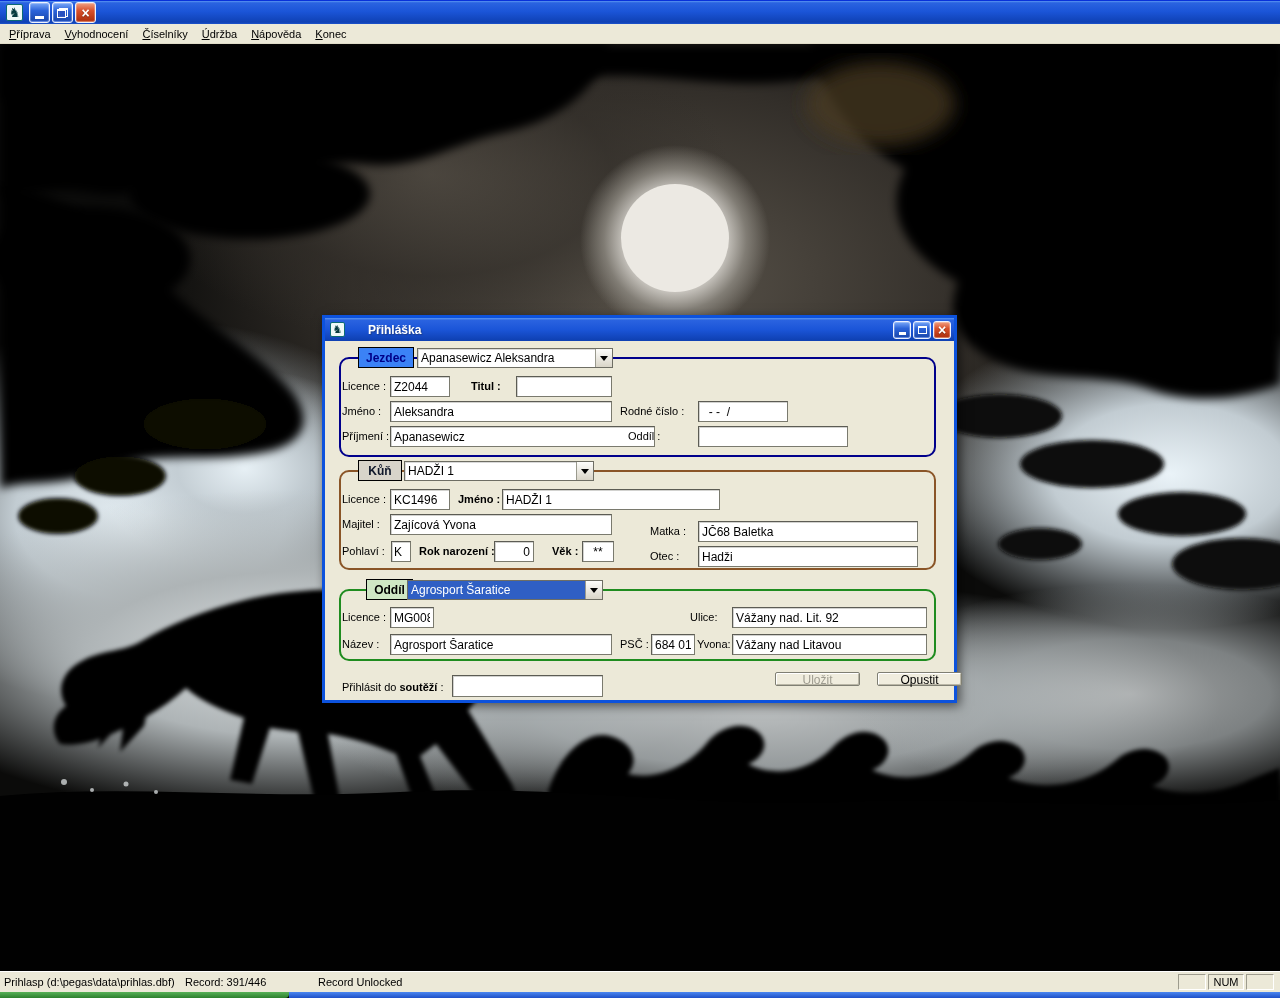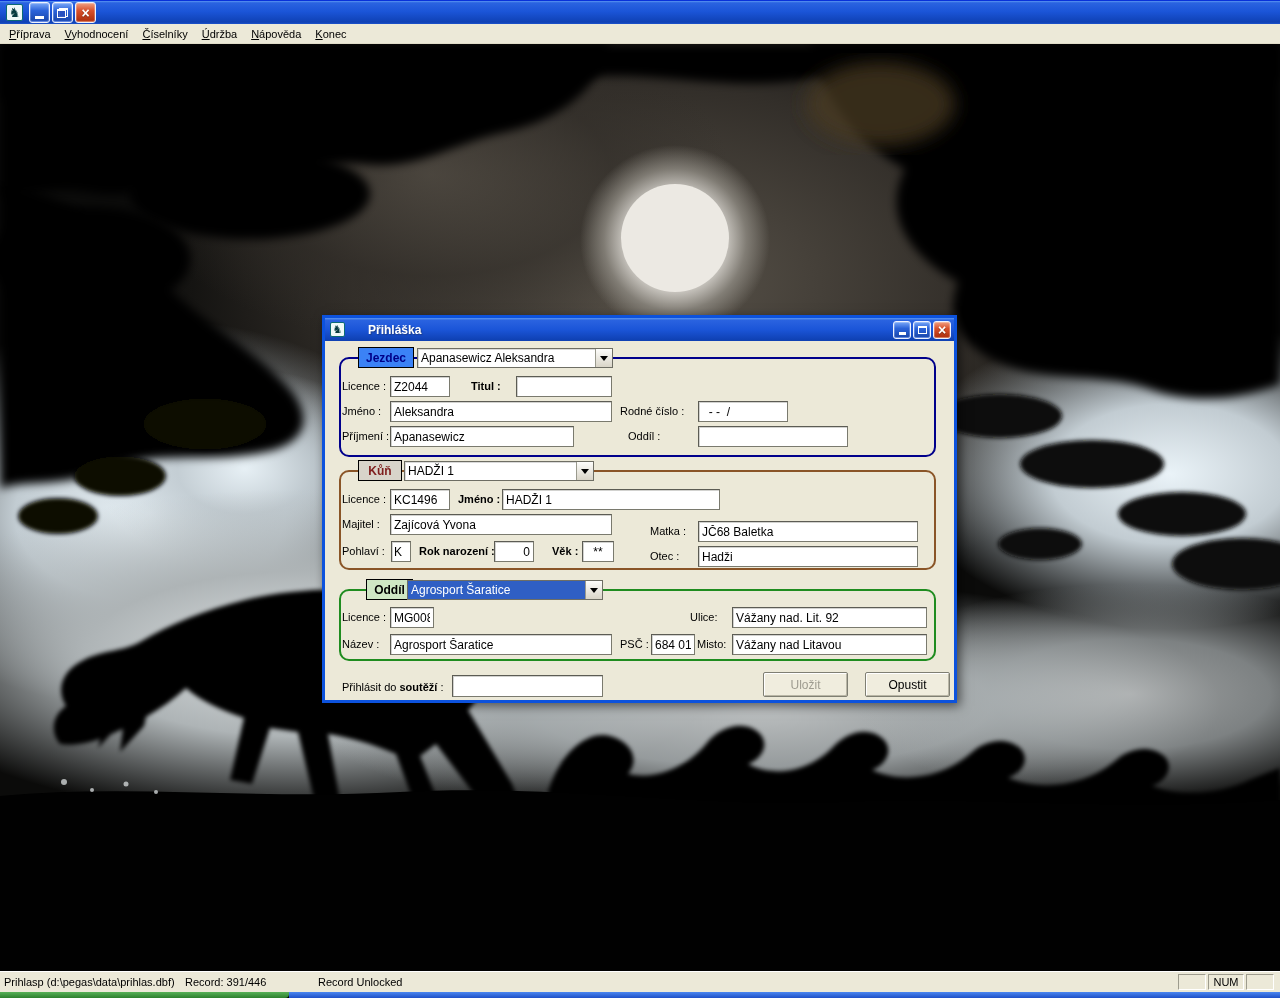--- a/index.html
+++ b/index.html
@@ -48,21 +48,21 @@
   .dlg-client { position:relative; height:359px; font-size:11px; }
 
   .grp { position:absolute; border:2px solid; border-radius:10px; }
   .grp-jezdec { left:14px; top:16px;  width:597px; height:100px; border-color:#00008b; }
   .grp-kun    { left:14px; top:129px; width:597px; height:100px; border-color:#8a5527; }
   .grp-oddil  { left:14px; top:248px; width:597px; height:72px;  border-color:#1f8c1f; }
 
   .chip { position:absolute; height:21px; border:1px solid #000; font-weight:bold;
     font-size:12px; display:flex; align-items:center; justify-content:center; cursor:default; }
   .chip-jezdec { left:33px; top:6px;   width:56px; background:#3b82f6; color:#000088; }
-  .chip-kun    { left:33px; top:119px; width:44px; background:#d8d4ca; color:#7f1d1d; }
+  .chip-kun    { left:33px; top:119px; width:44px; background:#d8d4ca; color:#0f172a; }
   .chip-oddil  { left:41px; top:238px; width:47px; background:#cfe7c4; color:#000; }
 
   .dd { position:absolute; height:20px; background:#fff; border:1px solid #6e6e64;
     box-shadow:inset 1px 1px 0 rgba(0,0,0,.15); display:flex; }
   .dd-val { flex:1; font-size:12px; padding:2px 3px; white-space:nowrap; overflow:hidden; }
   .dd-val.sel { background:#2f5fc4; color:#fff; }
   .dd-btn { width:17px; border-left:1px solid #9a9a8e;
     background:linear-gradient(#fdfdfb,#d9d5c8); display:flex; align-items:center; justify-content:center; }
   .dd-btn::after { content:""; width:0; height:0; border:4px solid transparent;
     border-top:5px solid #000; margin-top:5px; }
@@ -71,23 +71,23 @@
   .dd3 { left:82px; top:239px; width:196px; }
 
   .lb { position:absolute; white-space:nowrap; line-height:15px; color:#000; }
   .b  { font-weight:bold; }
   .fld { position:absolute; height:21px; background:#fff; border:1px solid #7a7a6e;
     border-top-color:#5c5c54; border-left-color:#5c5c54;
     box-shadow:inset 1px 1px 0 rgba(92,92,84,.28);
     font:12px "Liberation Sans",sans-serif; padding:0 3px; color:#000; }
   .fld.ra { text-align:right; } .fld.ca { text-align:center; }
 
-  .pbtn { position:absolute; height:25px; font:12px "Liberation Sans",sans-serif;
+  .pbtn { position:absolute; height:14px; font:12px "Liberation Sans",sans-serif;
     background:#f0edde; border:1px solid #7f7f73; border-radius:2px; color:#000;
-    box-shadow:inset 1px 1px 0 #fff, inset -1px -1px 0 #b9b6a6; }
+    box-shadow:inset 1px 1px 0 #fff, inset -1px -1px 0 #b9b6a6;margin-left:12px; }
   .pbtn:disabled { color:#9e9c90; }
 
   
   .statusbar { position:relative; height:21px; background:#ece9d8; border-top:1px solid #fff;
     font-size:11px; color:#000; }
   .sb-txt { position:absolute; top:4px; white-space:nowrap; }
   .sb-box { position:absolute; top:2px; height:16px; border:1px solid;
     border-color:#9d9b8d #fff #fff #9d9b8d; font-size:11px; text-align:center; line-height:14px; }
   .taskbar { height:6px; display:flex; }
   .tk-start { width:289px; background:linear-gradient(#57b157,#2d7f2d); border-radius:0 0 4px 0; }
@@ -230,21 +230,21 @@
       </div>
       <span class="lb" style="left:17px;top:38px">Licence :</span>
       <input class="fld" style="left: 65px; top: 35px; width: 60px;" value="Z2044">
       <span class="lb b" style="left:146px;top:38px;width:40px;text-align:left">Titul :</span>
       <input class="fld" style="left: 191px; top: 35px; width: 96px;" value="">
       <span class="lb" style="left:17px;top:63px">Jméno :</span>
       <input class="fld" style="left: 65px; top: 60px; width: 222px;" value="Aleksandra">
       <span class="lb" style="left:295px;top:63px">Rodné číslo :</span>
       <input class="fld" style="left: 373px; top: 60px; width: 90px;" value="  - -  /">
       <span class="lb" style="left:17px;top:88px">Příjmení :</span>
-      <input class="fld" style="left: 65px; top: 85px; width: 184px;" value="Apanasewicz">
+      <input class="fld" style="left: 65px; top: 85px; width: 265px;" value="Apanasewicz">
       <span class="lb" style="left:303px;top:88px">Oddíl :</span>
       <input class="fld" style="left: 373px; top: 85px; width: 150px;" value="">
 
       <span class="chip chip-kun">Kůň</span>
       <div class="dd dd2">
         <span class="dd-val">HADŽI 1</span>
         <span class="dd-btn"></span>
       </div>
       <span class="lb" style="left:17px;top:151px">Licence :</span>
       <input class="fld" style="left: 65px; top: 148px; width: 60px;" value="KC1496">
@@ -269,21 +269,21 @@
         <span class="dd-btn"></span>
       </div>
       <span class="lb" style="left:17px;top:269px">Licence :</span>
       <input class="fld" style="left: 65px; top: 266px; width: 44px;" value="MG0081">
       <span class="lb" style="left:365px;top:269px">Ulice:</span>
       <input class="fld" style="left: 407px; top: 266px; width: 195px;" value="Vážany nad. Lit. 92">
       <span class="lb" style="left:17px;top:296px">Název :</span>
       <input class="fld" style="left: 65px; top: 293px; width: 222px;" value="Agrosport Šaratice">
       <span class="lb" style="left:295px;top:296px">PSČ :</span>
       <input class="fld" style="left: 326px; top: 293px; width: 44px;" value="684 01">
-      <span class="lb" style="left:372px;top:296px">Misto:</span>
+      <span class="lb" style="left:372px;top:296px">Yvona:</span>
       <input class="fld" style="left: 407px; top: 293px; width: 195px;" value="Vážany nad Litavou">
 
       <span class="lb" style="left:17px;top:339px"><span>Přihlásit do </span><span class="b">soutěží</span><span> :</span></span>
       <input class="fld" style="left: 127px; top: 334px; width: 151px; height: 22px;" value="">
       <button class="pbtn" style="left:438px;top:331px;width:85px" disabled="">Uložit</button>
       <button class="pbtn" style="left:540px;top:331px;width:85px">Opustit</button>
     </div>
   </div>
 </div>
 

